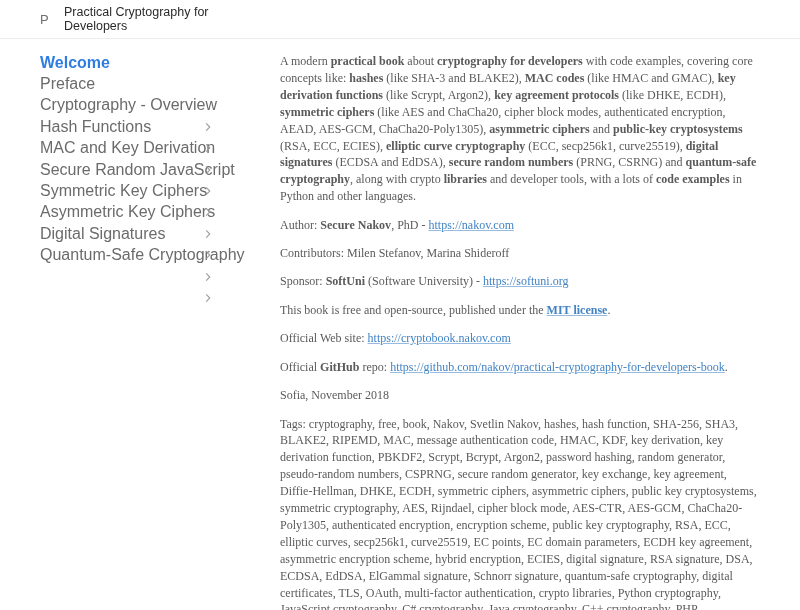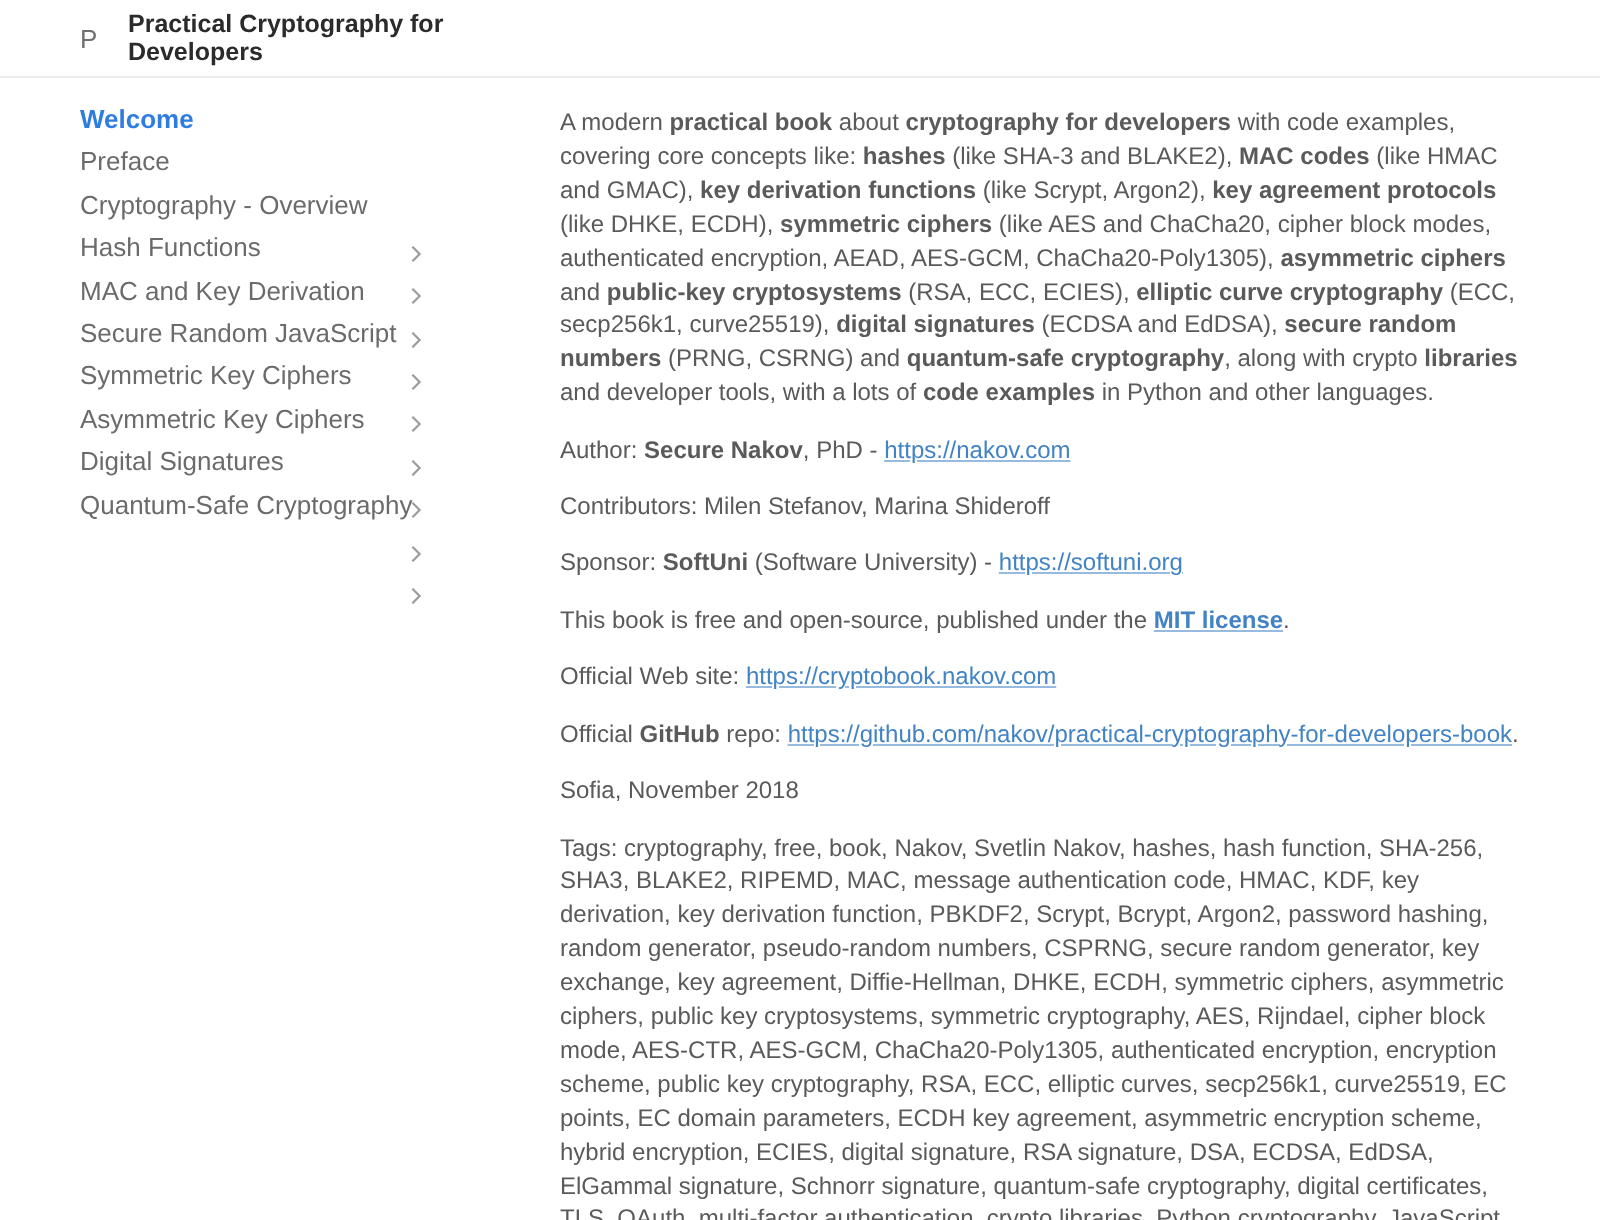--- a/index.html
+++ b/index.html
@@ -28,41 +28,42 @@
   .logo{
     width:14px;
     font-size:13px;
     color:var(--logo);
     margin-right:10px;
     cursor:pointer;
   }
   .book-title{
     width:185px;
     font-size:12.5px;
-    font-weight:700;
+    font-weight:400;
     line-height:14px;
     color:var(--title-text);
     cursor:pointer;
   }
 
   
   .page-body{display:flex;}
 
   
   .sidebar{
     width:270px;
     flex:0 0 270px;
     padding:13px 0 0 40px;
   }
   .nav-item{
     position:relative;
     width:172px;
     height:21.4px;
     display:flex;
-    font-size:13px;
+    align-items:center;
+    font-size:16px;
     color:var(--sidebar-text);
     cursor:pointer;
     white-space:nowrap;
   }
   .nav-item .nav-label{display:inline-block;}
   .nav-item.active .nav-label{
     color:var(--sidebar-active);
     font-weight:700;
   }
   .chevron{
@@ -77,20 +78,21 @@
   
   .content{
     width:500px;
     padding:14px 8px 0 10px;
   }
   .para{
     font-size:12px;
     line-height:16.9px;
     margin-bottom:11.5px;
     color:var(--body-text);
+    font-family:Liberation Serif, serif;
   }
   .bold{font-weight:700;}
   .link{
     color:var(--link);
     text-decoration:underline;
     text-decoration-color:rgba(65,131,196,.55);
     cursor:pointer;
   }
 </style>
 </head>

